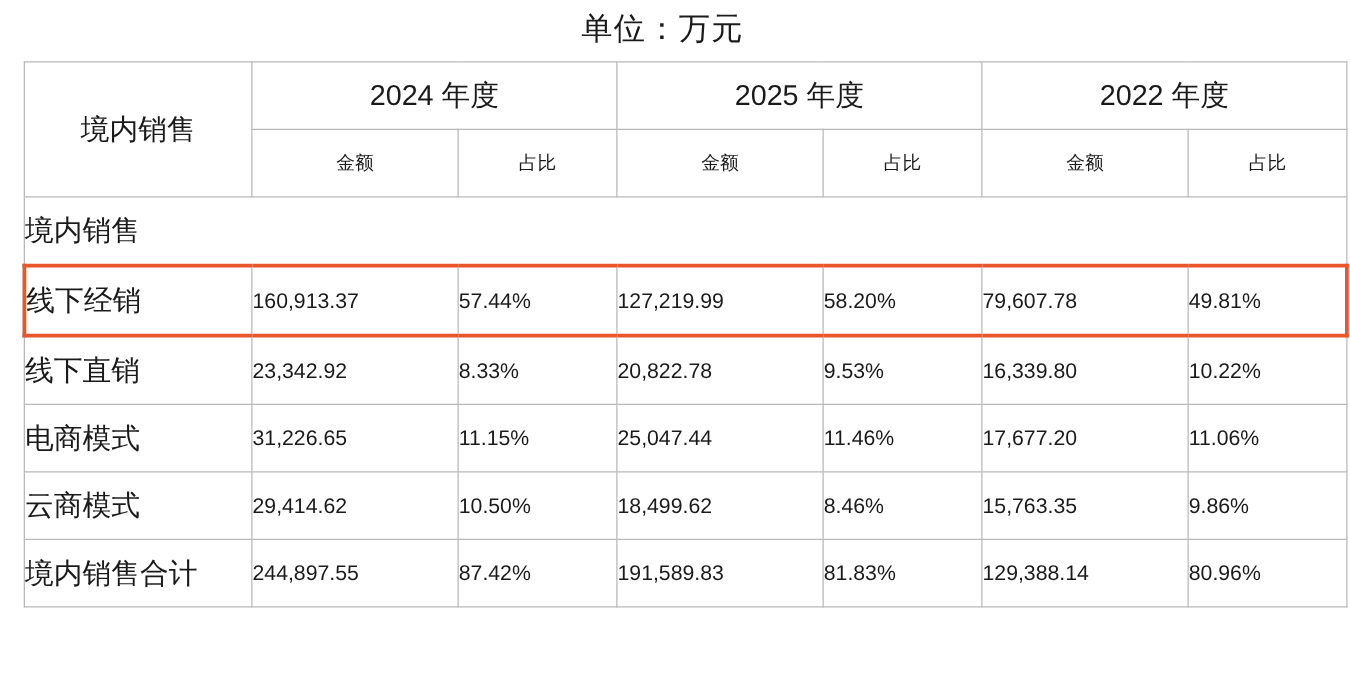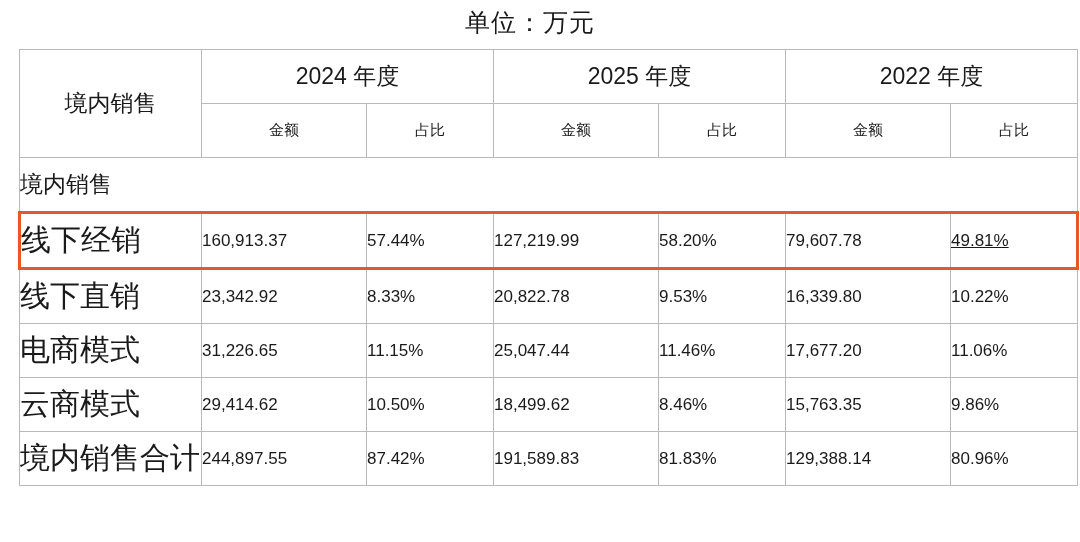--- a/index.html
+++ b/index.html
@@ -68,35 +68,34 @@
   }
   td.section-row {
     font-size: 23px;
     height: 55px;
     border-left: 2px solid #ffffff;
     border-right: 2px solid #ffffff;
     border-top: none;
     border-bottom: 2px solid #2b2b2b;
   }
   td.label {
-    font-size: 30px;
+    font-size: 23px;
   }
   td.num {
     font-size: 17px;
   }
   tr.highlight td {
     border-top: 3px solid #e8562a;
     border-bottom: 3px solid #e8562a;
   }
   tr.highlight td:first-child {
     border-left: 3px solid #e8562a;
   }
   tr.highlight td:last-child {
     border-right: 3px solid #e8562a;
-    text-decoration: underline;
   }
   col.c-mode { width: 182px; }
   col.c-amt  { width: 165px; }
   col.c-pct  { width: 127px; }
 </style>
 </head>
 <body>
 
 <div class="page">
 

